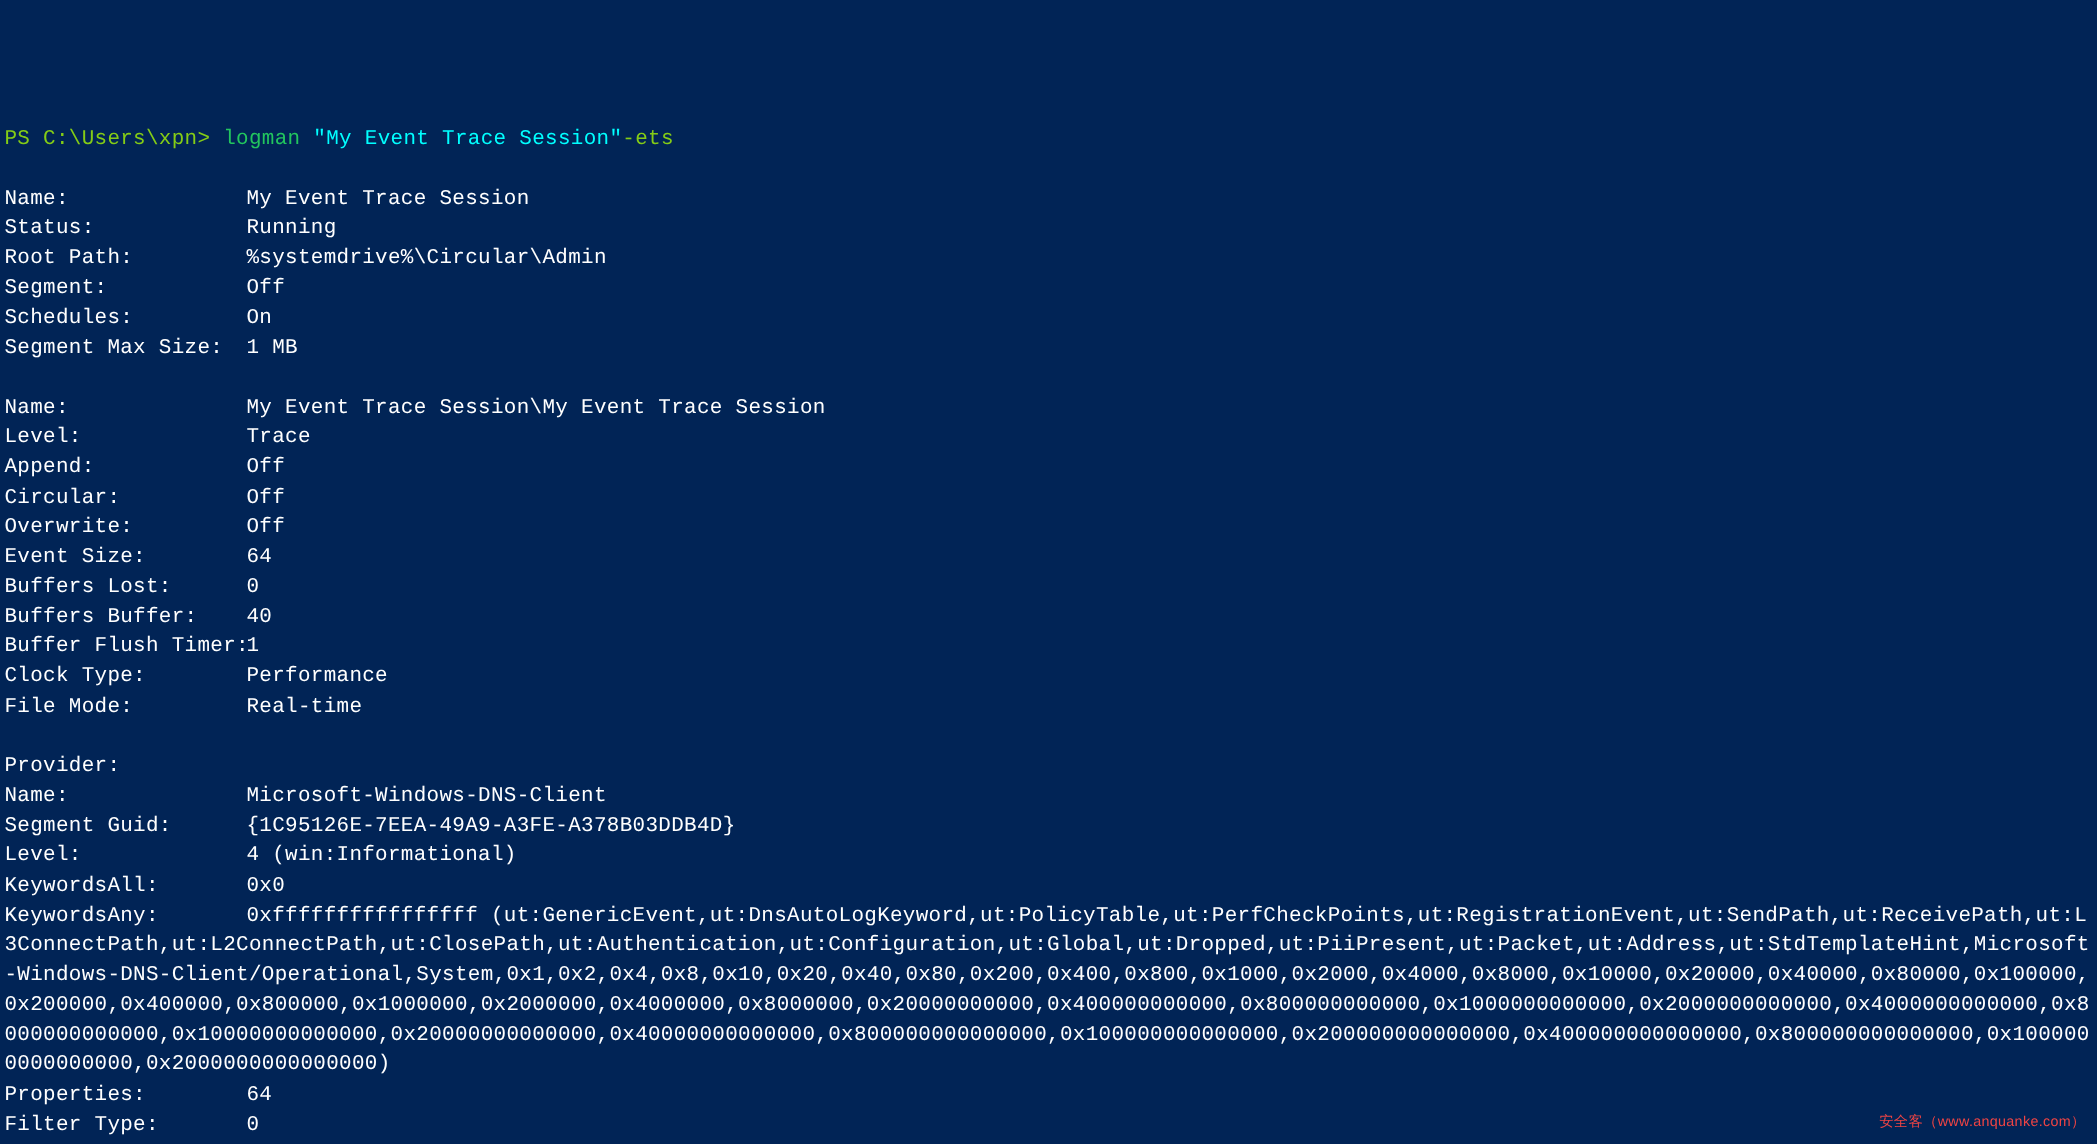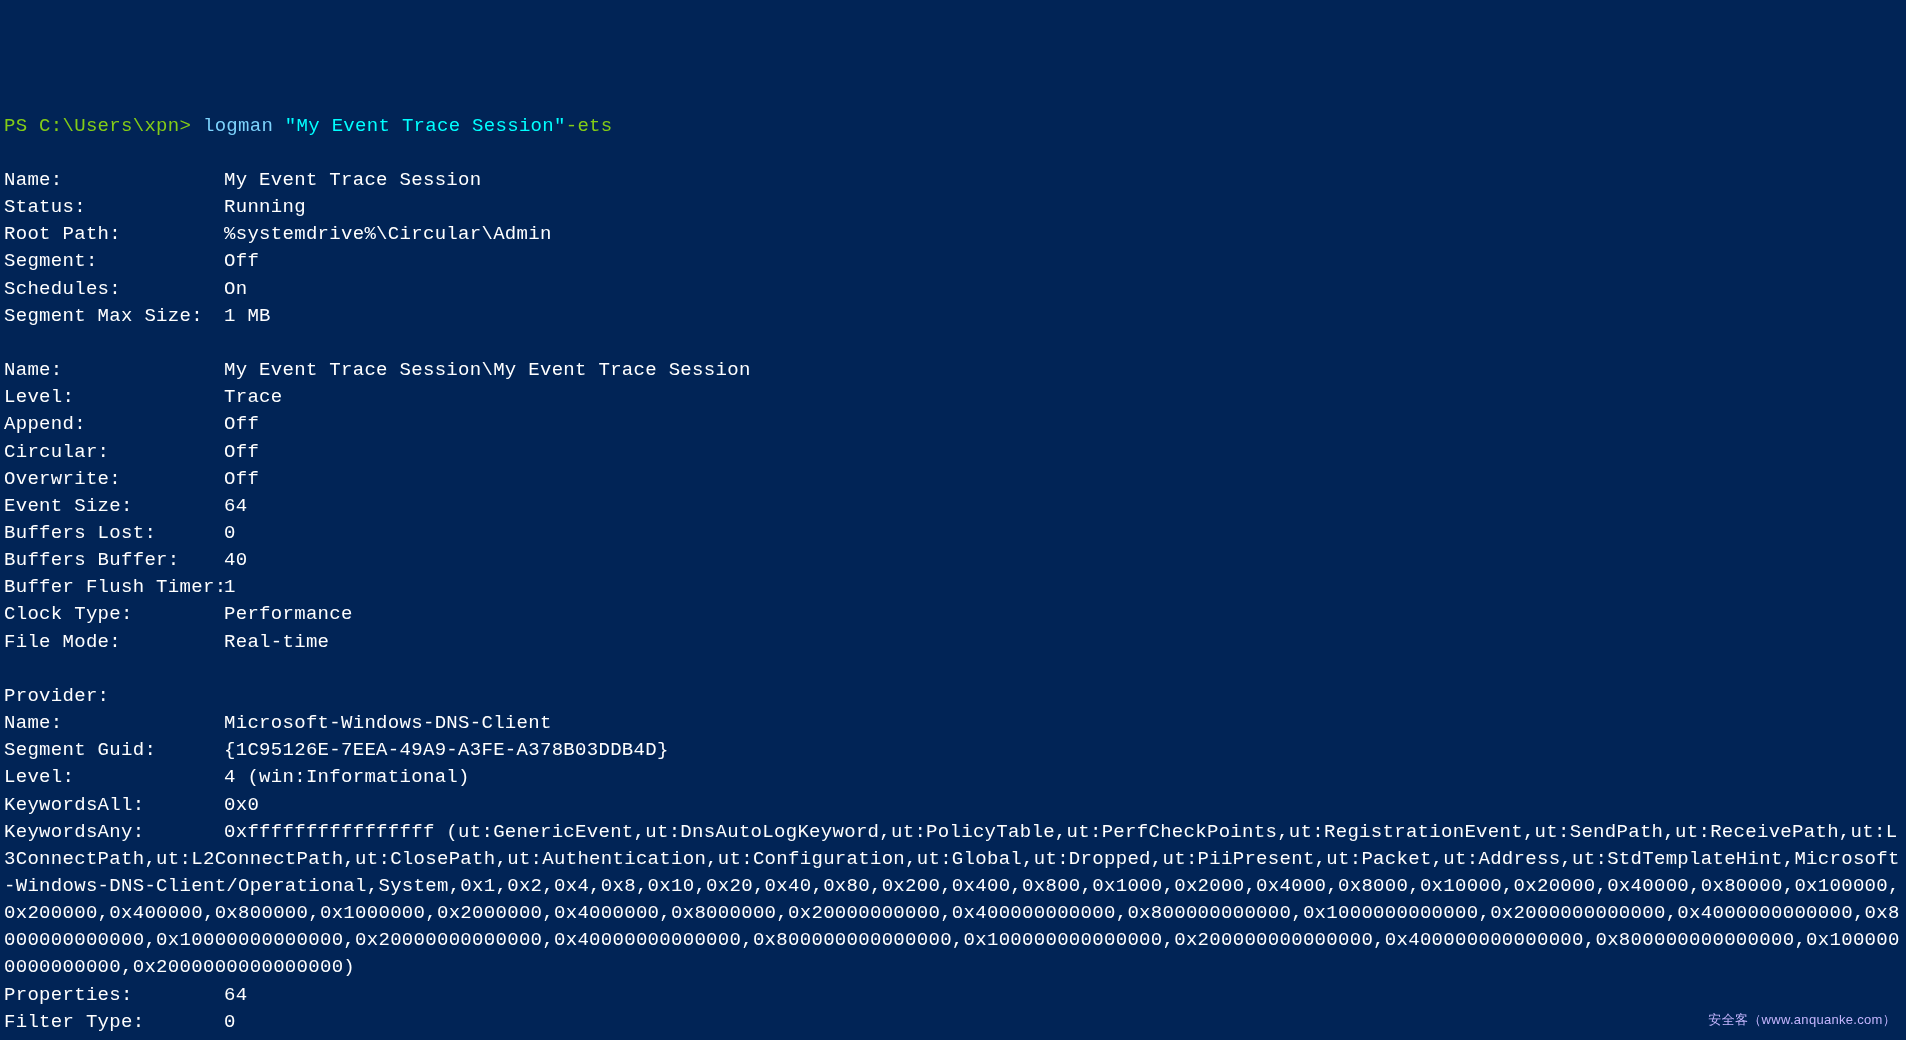--- a/index.html
+++ b/index.html
@@ -17,35 +17,35 @@
       width: 1906px;
       height: 1040px;
       white-space: pre;
       overflow: hidden;
       letter-spacing: 0.3px;
     }
     .prompt-ps {
       color: #84cc16;
     }
     .cmd-yellow {
-      color: #7dd3fc;
+      color: #22c55e;
     }
     .cmd-cyan {
       color: #00ffff;
     }
     .label {
       display: inline-block;
       width: 220px;
     }
     .footer {
       position: absolute;
       bottom: 10px;
       right: 10px;
       font-size: 13px;
-      color: #c4b5fd;
+      color: #ef4444;
       font-family: Arial, sans-serif;
     }
   </style>
 </head>
 <body>
 
 
 
 <div><span class="prompt-ps">PS C:\Users\xpn&gt; </span><span class="cmd-yellow">logman </span><span class="cmd-cyan">"My Event Trace Session"</span><span class="prompt-ps">-ets</span>
 

